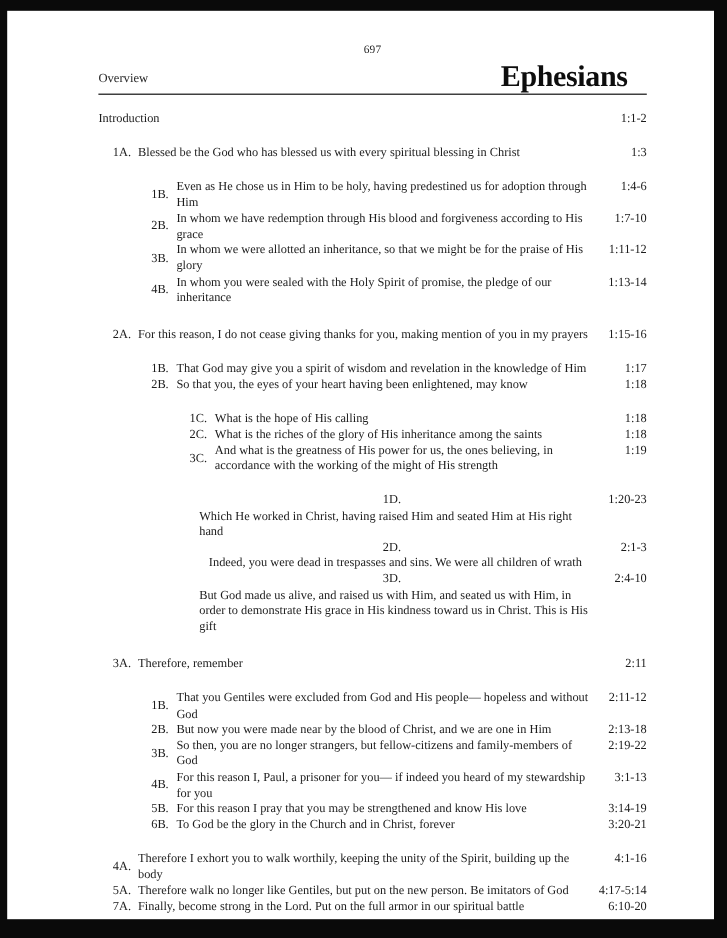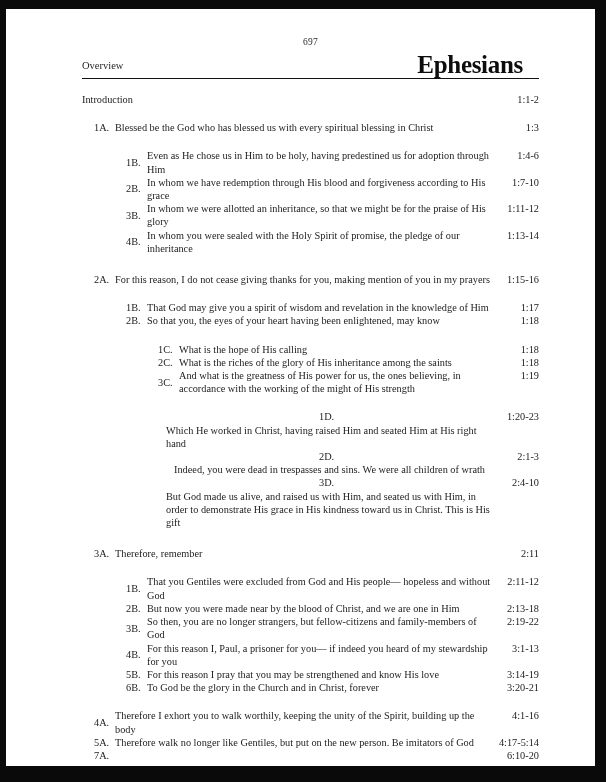--- a/index.html
+++ b/index.html
@@ -260,19 +260,20 @@
             <span class="body">Therefore I exhort you to walk worthily, keeping the unity of the Spirit, building up the body</span>
             <span class="ref">4:1-16</span>
           </div>
           <div class="entry lvl-a">
             <span class="marker">5A.</span>
             <span class="body">Therefore walk no longer like Gentiles, but put on the new person. Be imitators of God</span>
             <span class="ref">4:17-5:14</span>
           </div>
           <div class="entry lvl-a">
             <span class="marker">7A.</span>
+            <span class="body">Finally, become strong in the Lord. Put on the full armor in our spiritual battle</span>
             <span class="ref">6:10-20</span>
           </div>
         </div>
 
     </div>
   </div>
 </div>
 
 </body></html>

